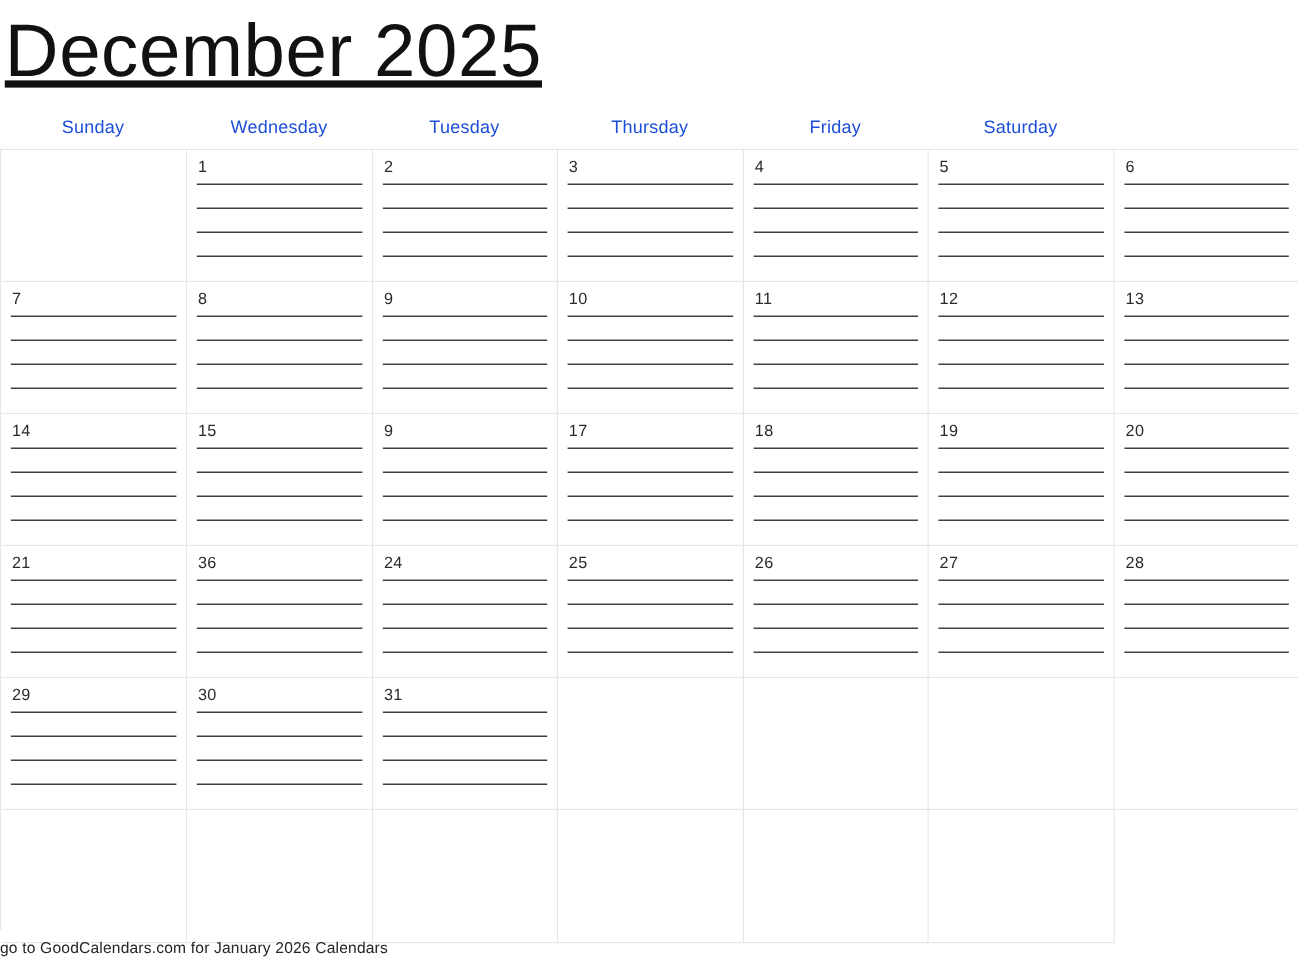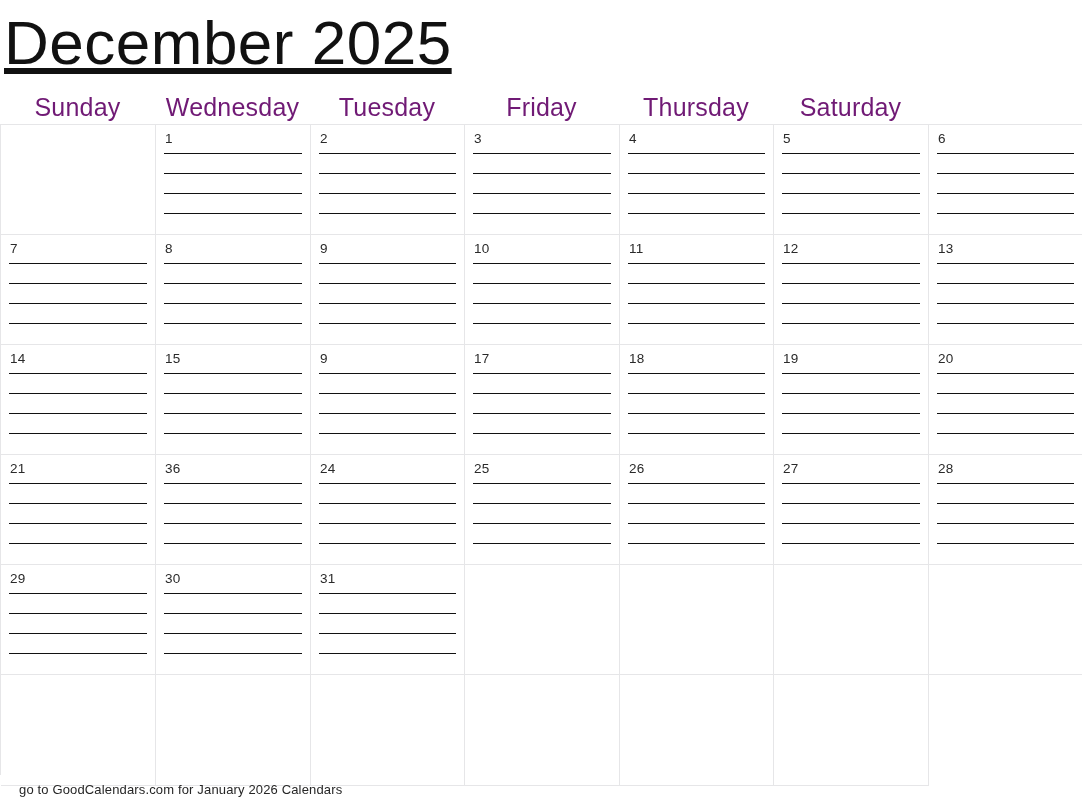--- a/index.html
+++ b/index.html
@@ -41,23 +41,23 @@
   .weekday-row {
     position: absolute;
     left: 0;
     top: 92px;
     width: 1082px;
     height: 32px;
     display: grid;
     grid-template-columns: 155px 155px 154px 155px 154px 155px 154px;
   }
   .weekday-cell {
-    font-size: 25px;
+    font-size: 15px;
     font-weight: 300;
-    color: #701a75;
+    color: #1d4ed8;
     text-align: center;
     line-height: 30px;
     letter-spacing: 0.2px;
     white-space: nowrap;
   }
 
   
   .cal-grid {
     position: absolute;
     left: 0;
@@ -109,36 +109,35 @@
   
   .footer-note {
     position: absolute;
     left: 0px;
     top: 782px;
     font-size: 13px;
     font-weight: 400;
     color: #262626;
     letter-spacing: 0.15px;
     white-space: nowrap;
-    padding-left: 19px;
   }
 </style>
 </head>
 <body>
 
 <div class="page">
 
   <div class="cal-title">December 2025</div>
 
   <div class="weekday-row">
       <div class="weekday-cell">Sunday</div>
       <div class="weekday-cell">Wednesday</div>
       <div class="weekday-cell">Tuesday</div>
+      <div class="weekday-cell">Thursday</div>
       <div class="weekday-cell">Friday</div>
-      <div class="weekday-cell">Thursday</div>
       <div class="weekday-cell">Saturday</div>
     </div>
 
   <div class="cal-grid">
       <div class="day-cell"></div>
       <div class="day-cell">
         <div class="day-number">1</div>
         <div class="write-lines">
           <div class="write-line"></div>
           <div class="write-line"></div>

